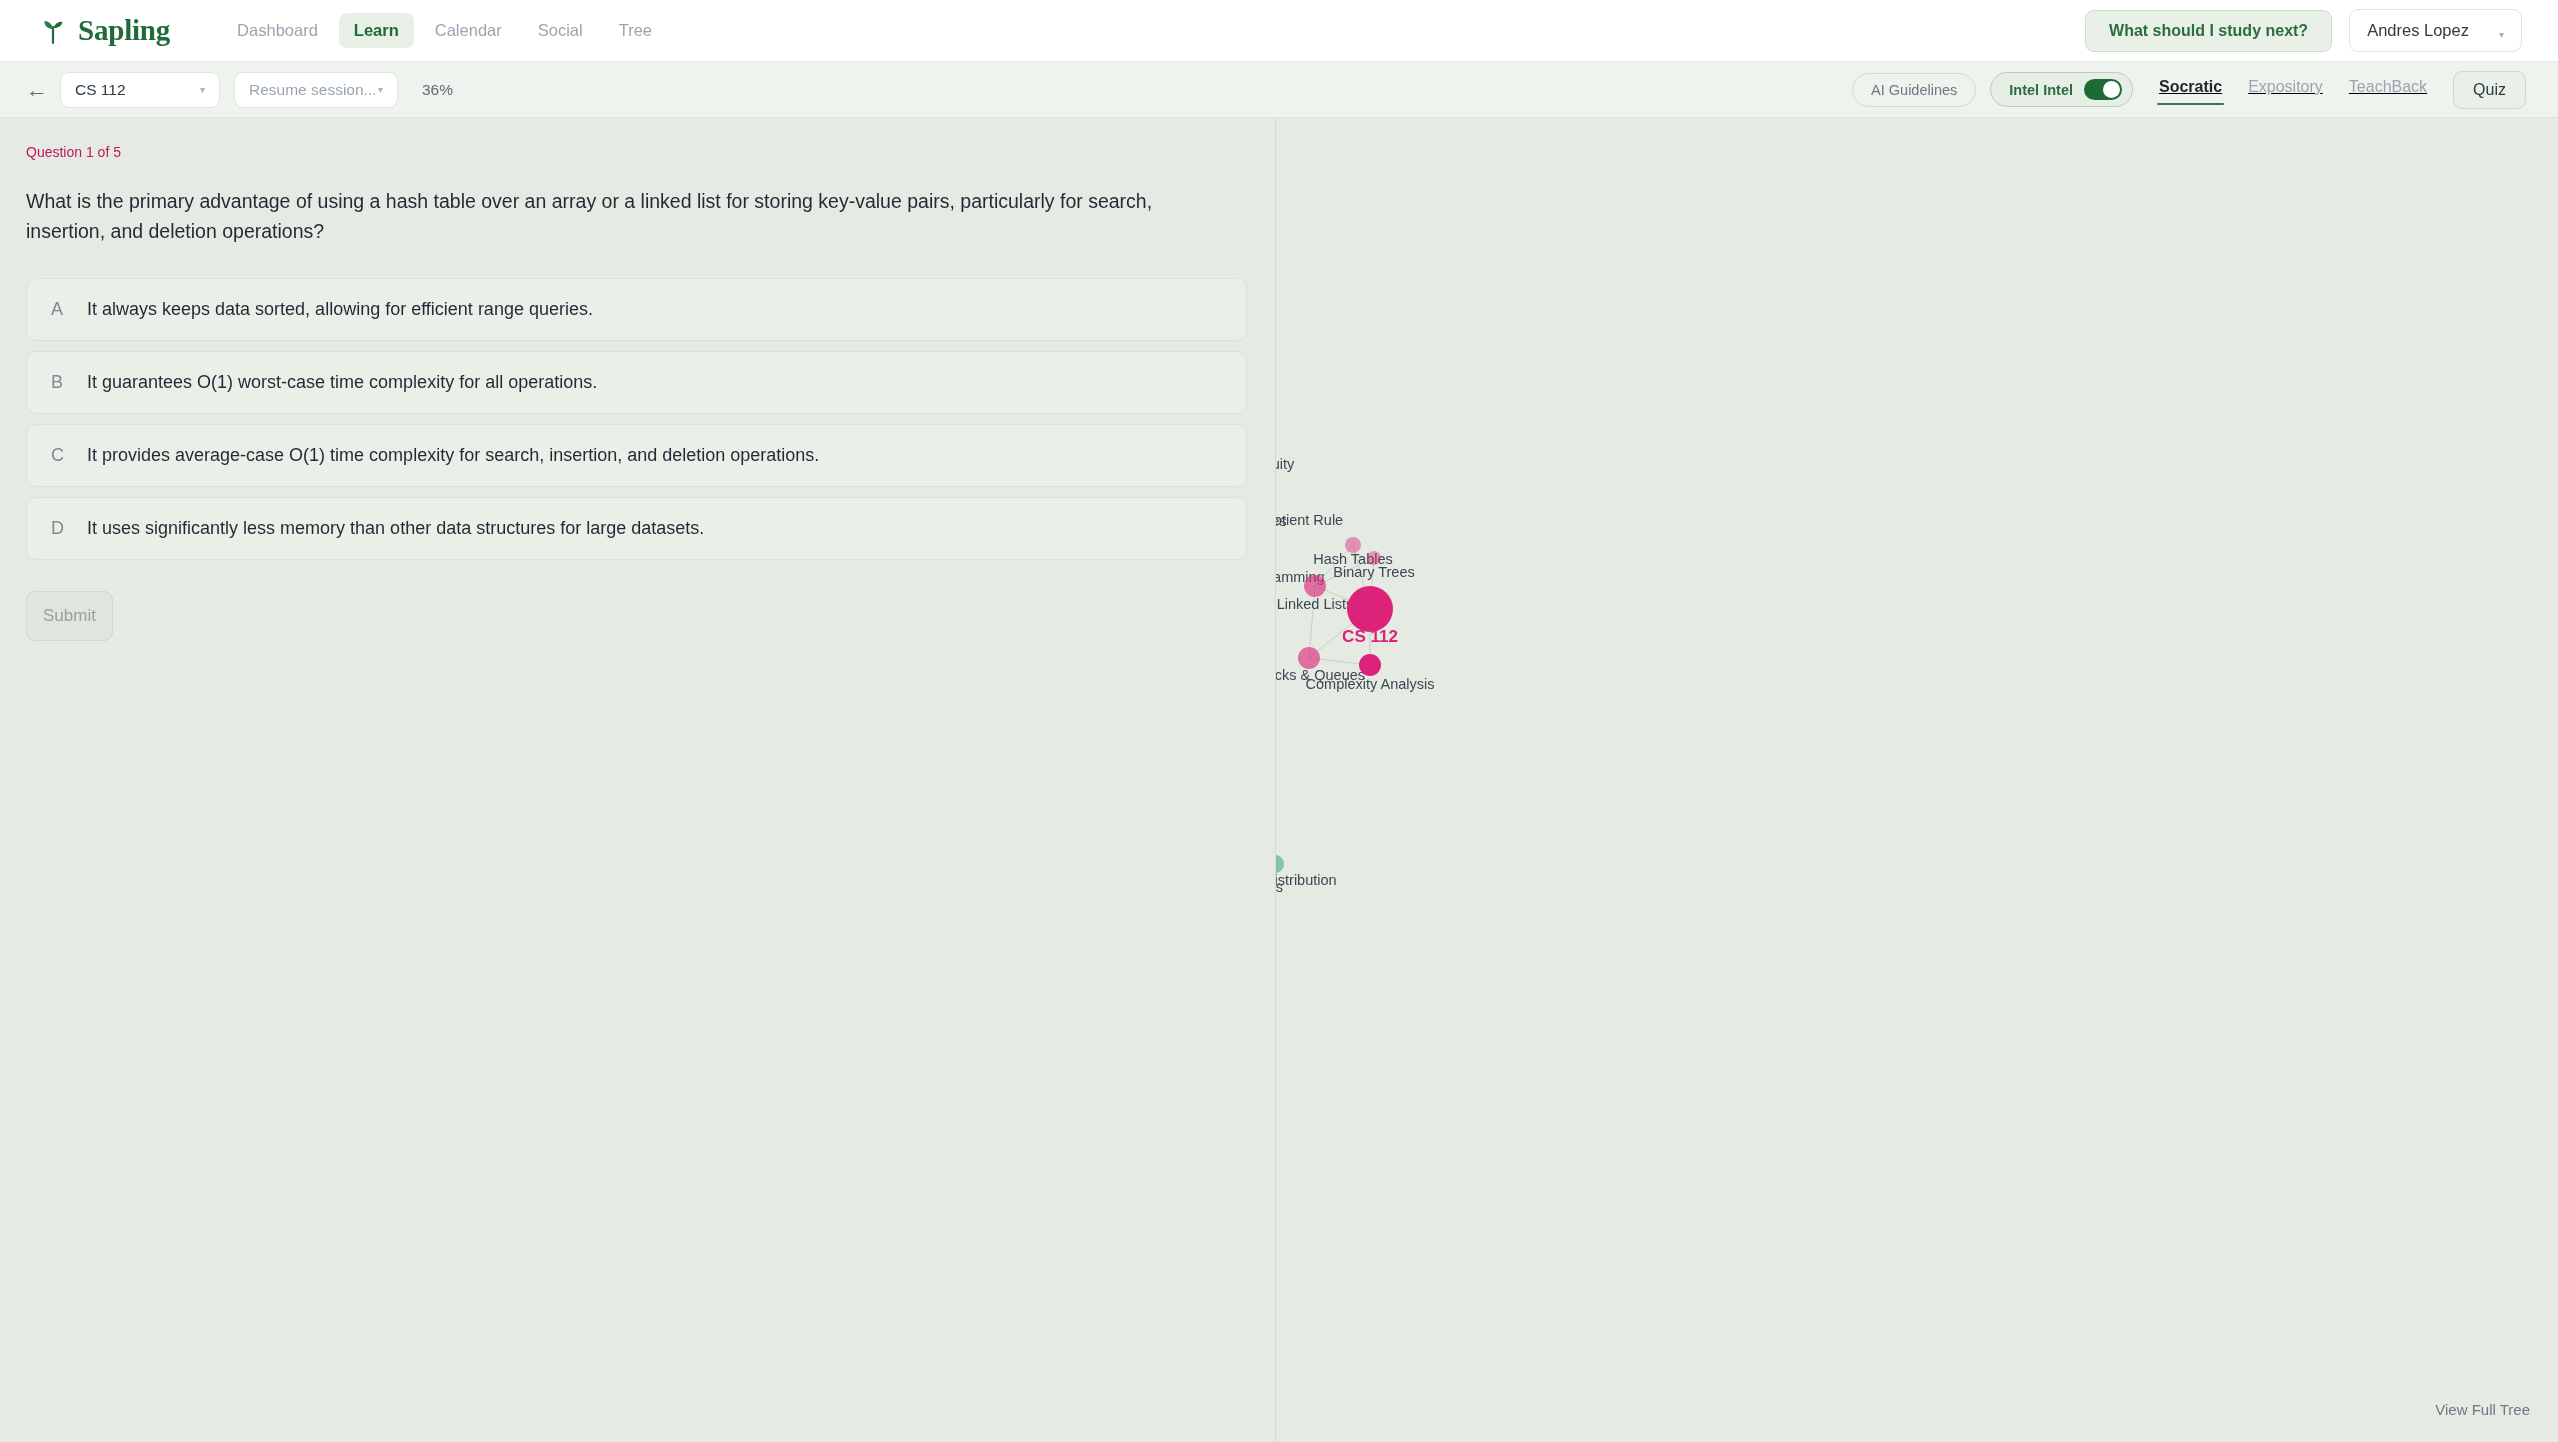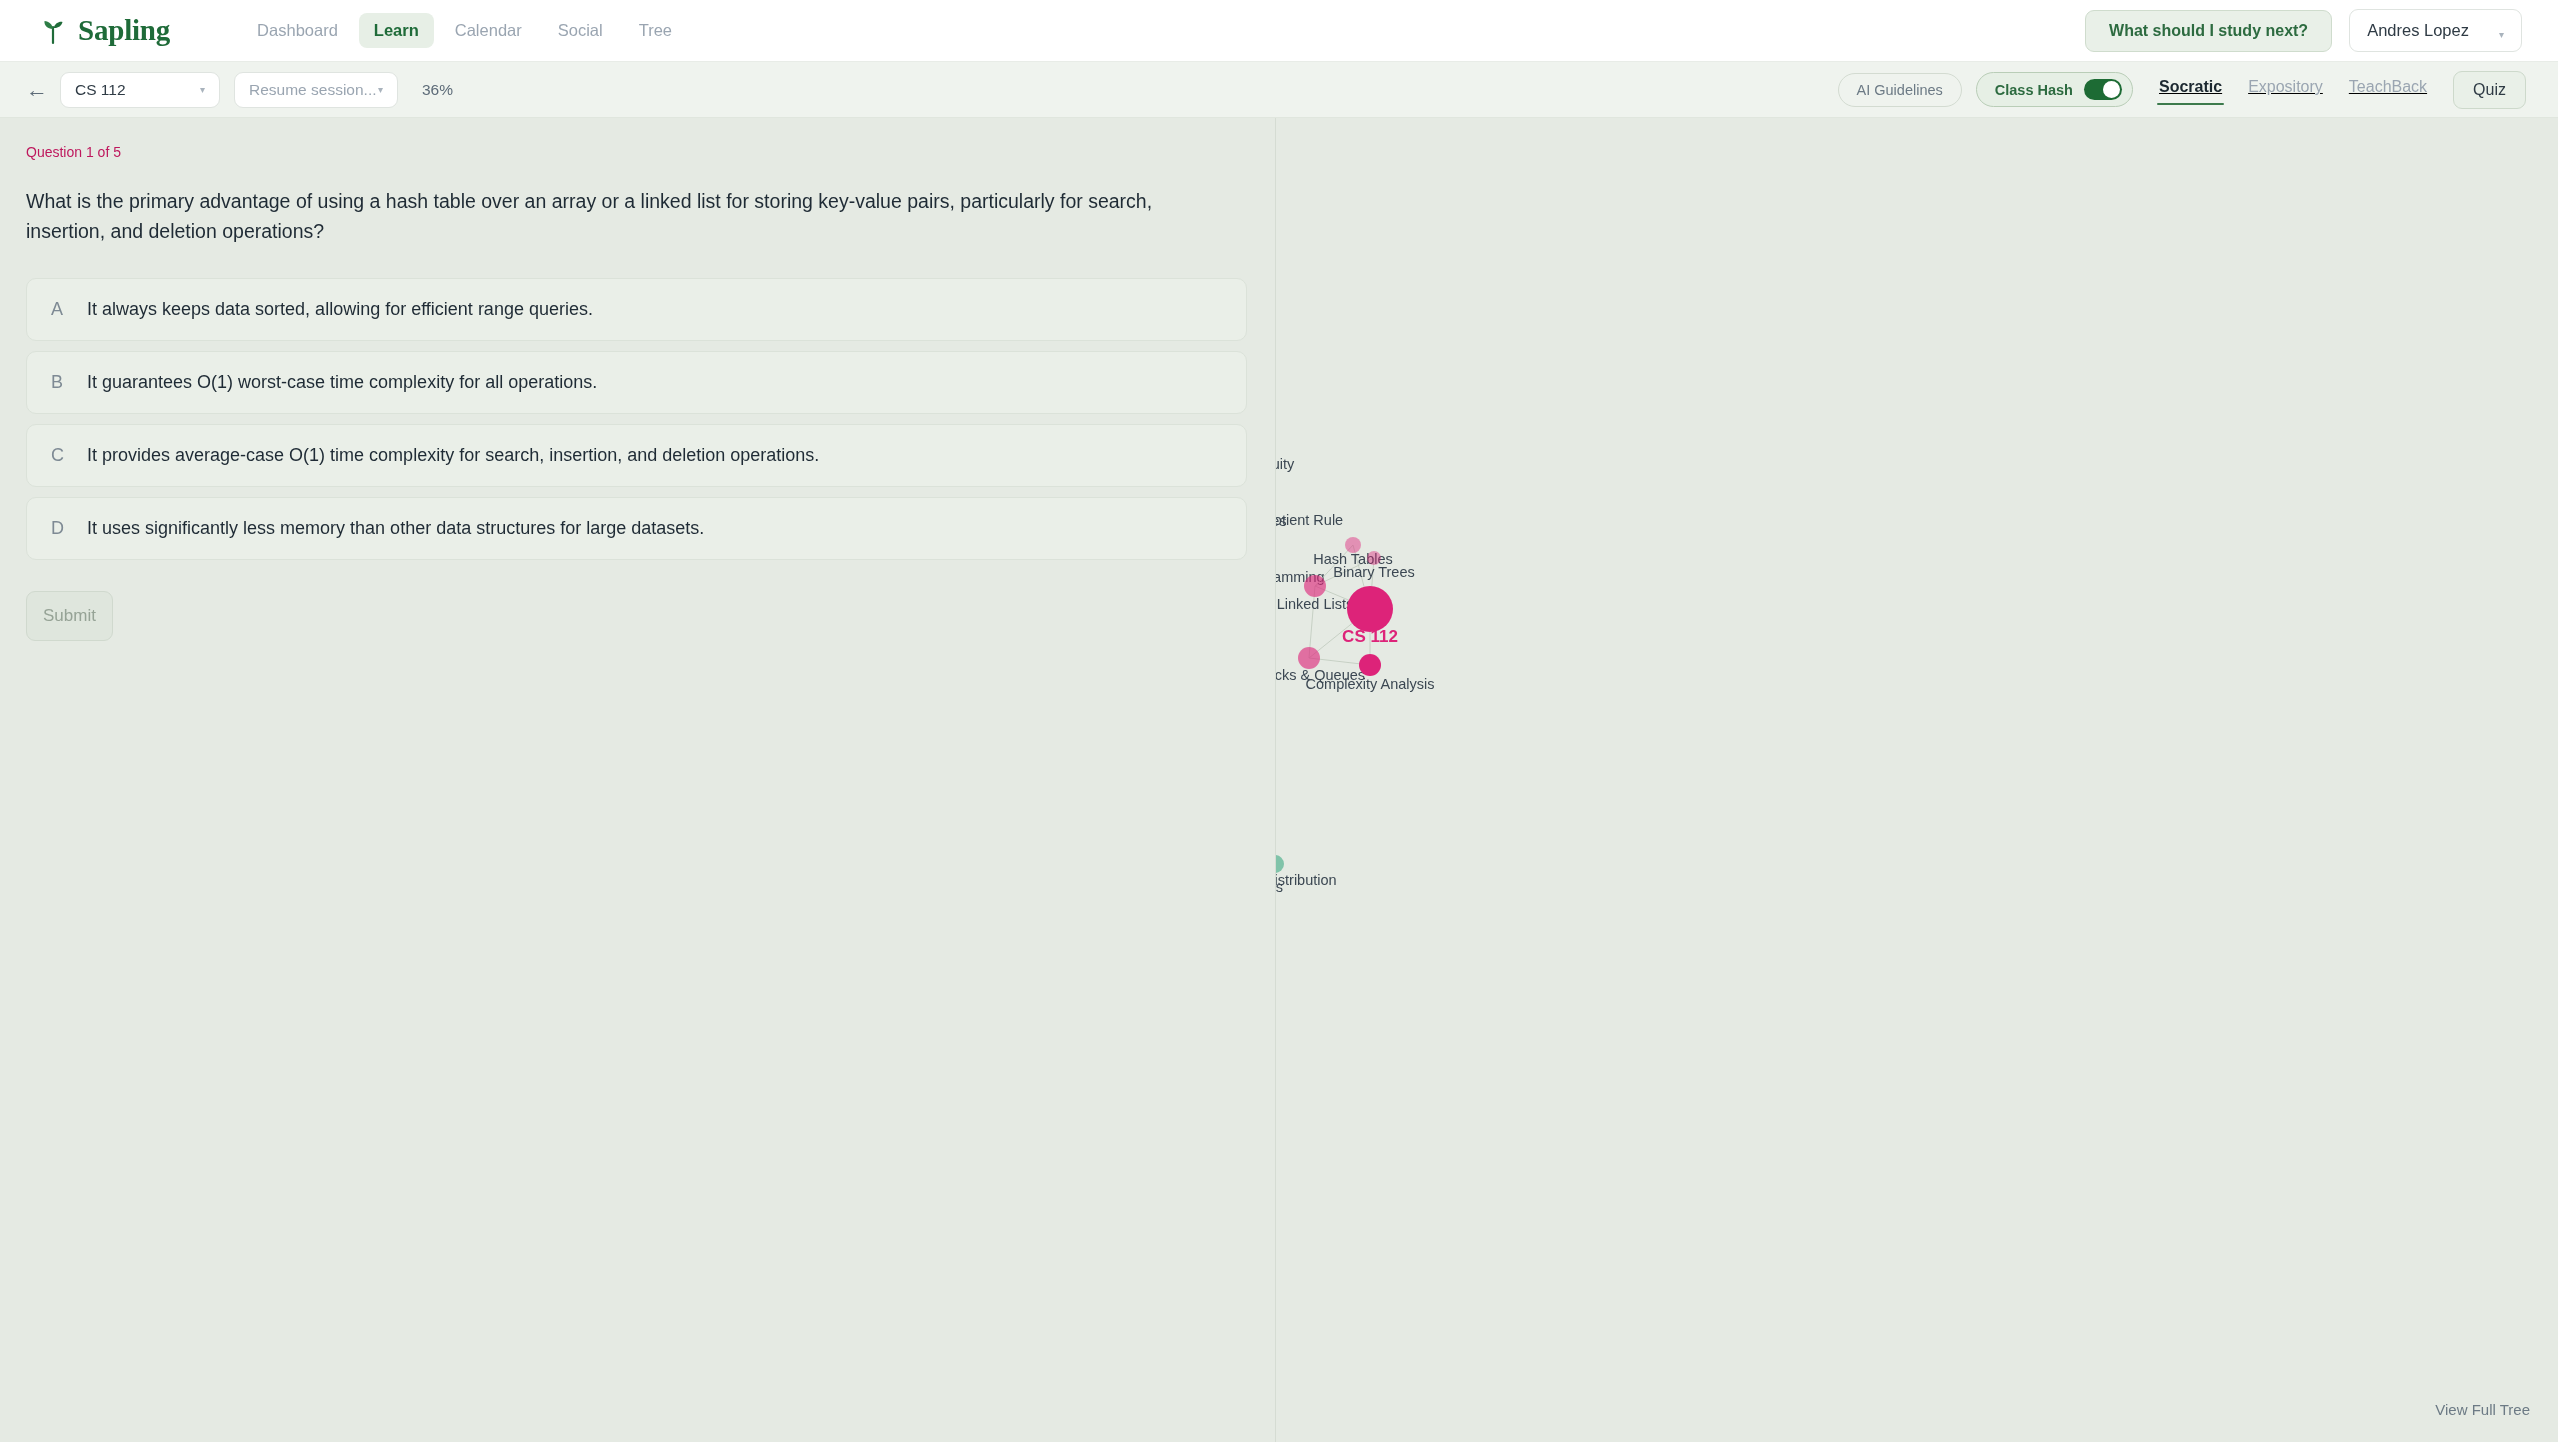--- a/index.html
+++ b/index.html
@@ -12,21 +12,20 @@
 
   
   .topnav {
     height: 62px;
     background: #ffffff;
     display: flex;
     align-items: center;
     padding: 0 36px 0 38px;
     border-bottom: 1px solid #e8ece7;
     position: relative;
-    gap: 20px;
   }
   .brand { display: flex; align-items: center; gap: 10px; }
   .brand-icon { width: 30px; height: 30px; display: block; }
   .brand-name {
     font-family: "Liberation Serif", serif;
     font-size: 29px; font-weight: 700; color: #1f6b39;
     letter-spacing: -0.2px;
   }
   .nav-links { display: flex; align-items: flex-start; gap: 6px; margin-left: 52px; }
   .nav-link {
@@ -189,21 +188,21 @@
   <div class="select-box session">
     <span>Resume session...</span>
     <span class="caret">▾</span>
   </div>
 
   <span class="progress-pct">36%</span>
 
   <div class="toolbar-right">
     <button class="pill-outline">AI Guidelines</button>
     <div class="pill-toggle">
-      <span>Class Hash</span>
+      <span>Intel Intel</span>
       <span class="switch"></span>
     </div>
     <div class="mode-tabs">
       <span class="mode-tab active">Socratic</span>
       <span class="mode-tab">Expository</span>
       <span class="mode-tab">TeachBack</span>
     </div>
     <button class="quiz-btn">Quiz</button>
   </div>
 </div>

